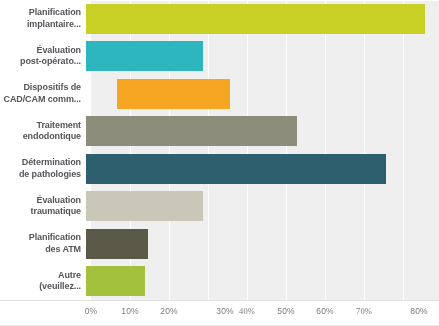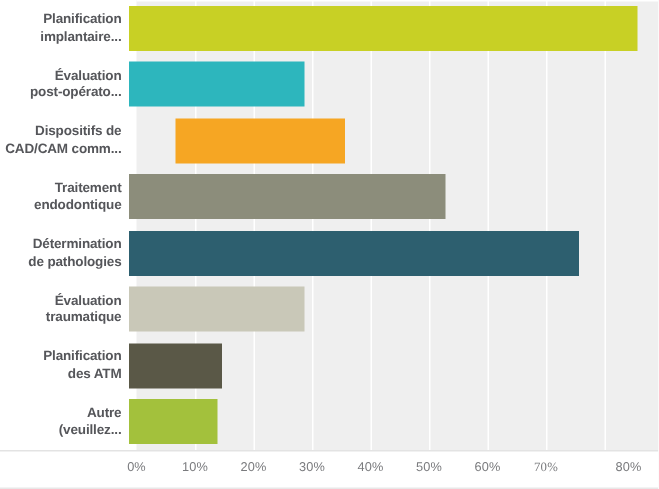--- a/index.html
+++ b/index.html
@@ -197,22 +197,22 @@
         </div>
       </div>
     </div>
 
   <div class="axis-baseline"></div>
 
   <div class="xaxis">
       <div class="xtick" style="left: 91px;">0%</div>
       <div class="xtick" style="left: 130px;">10%</div>
       <div class="xtick" style="left: 169px;">20%</div>
-      <div class="xtick" style="left: 208px;">30%</div>
-      <div class="xtick" style="left: 247px;">40%</div>
+      <div class="xtick" style="left: 225px;">30%</div>
+      <div class="xtick" style="left: 247px; font-family: Liberation Serif, serif;">40%</div>
       <div class="xtick" style="left: 286px;">50%</div>
       <div class="xtick" style="left: 325px;">60%</div>
       <div class="xtick" style="left: 364px; font-family: Liberation Serif, serif;">70%</div>
       <div class="xtick" style="left: 419px;">80%</div>
     </div>
 
   <div class="bottom-rule"></div>
 
 </div>
 

